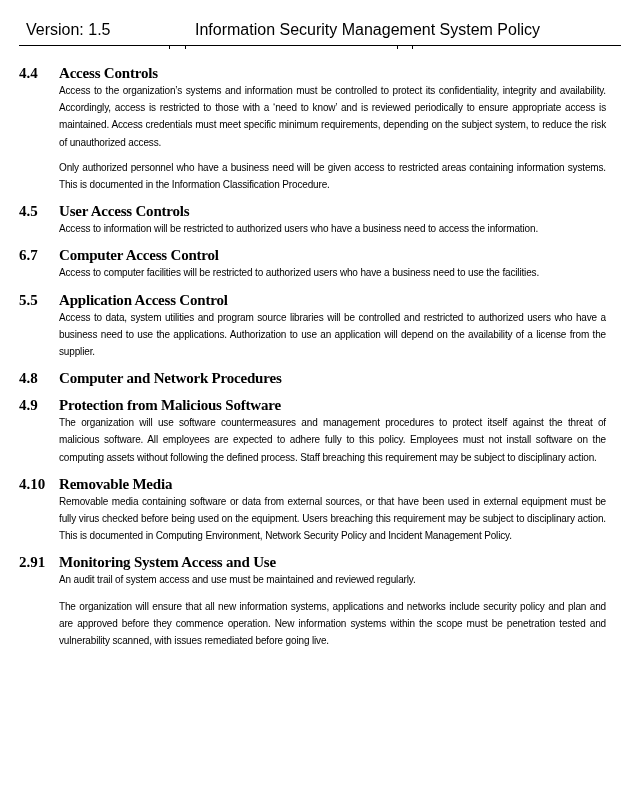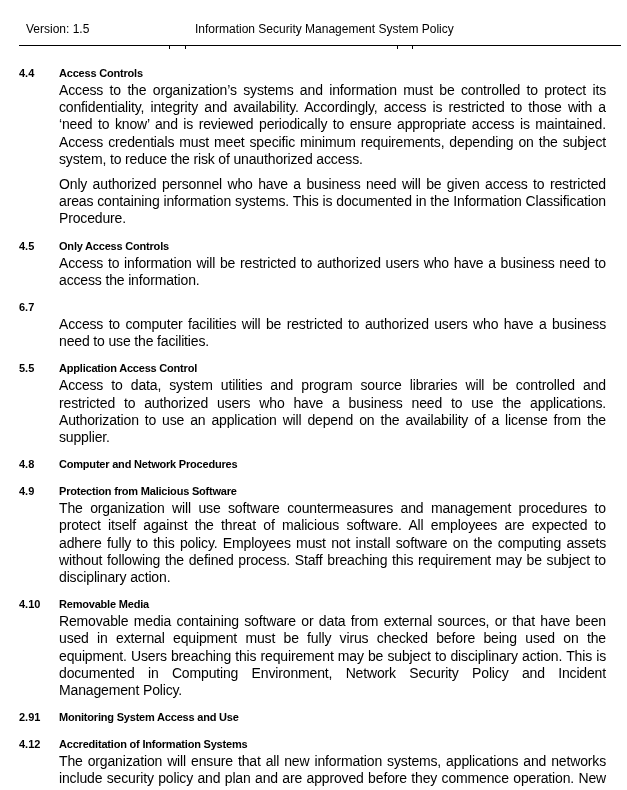--- a/index.html
+++ b/index.html
@@ -15,21 +15,21 @@
       color: #000000;
       font-family: "Liberation Sans", "DejaVu Sans", sans-serif;
     }
     .page-header {
       position: absolute;
       left: 19px;
       top: 8px;
       width: 602px;
       height: 37px;
       border-bottom: 1px solid #000;
-      font-size: 12px;
+      font-size: 16px;
     }
     .hdr-cell {
       position: absolute;
       line-height: 15px;
     }
     .hdr-version { left: 7px; top: 14px; }
     .hdr-title { left: 176px; top: 14px; }
     .hdr-docid { right: 4px; top: 5px; text-align: center; }
     .hdr-tick {
       position: absolute;
@@ -43,37 +43,37 @@
       left: 19px;
       top: 64px;
       width: 587px;
     }
     .section {
       position: relative;
       margin-bottom: 9px;
     }
     .section-head {
       display: flex;
-      font-family: Liberation Sans, sans-serif;
+      font-family: Liberation Serif, serif;
       font-weight: bold;
-      font-size: 11px;
+      font-size: 15px;
       line-height: 18px;
       height: 18px;
     }
     .section-num {
       width: 40px;
       flex: none;
     }
     .section-title {
       letter-spacing: -0.2px;
     }
     .para {
       margin: 0 0 0 40px;
       font-family: "Liberation Sans", "DejaVu Sans", sans-serif;
-      font-size: 14px;
+      font-size: 10px;
       line-height: 17.2px;
       text-align: justify;
       letter-spacing: -0.15px;
     }
     .para + .para {
       margin-top: 8px;
     }
   </style>
 </head>
 <body>
@@ -94,28 +94,29 @@
       <span class="section-num">4.4</span>
       <span class="section-title">Access Controls</span>
     </div>
     <p class="para">Access to the organization’s systems and information must be controlled to protect its confidentiality, integrity and availability. Accordingly, access is restricted to those with a ‘need to know’ and is reviewed periodically to ensure appropriate access is maintained. Access credentials must meet specific minimum requirements, depending on the subject system, to reduce the risk of unauthorized access.</p>
     <p class="para">Only authorized personnel who have a business need will be given access to restricted areas containing information systems. This is documented in the Information Classification Procedure.</p>
   </div>
 
   <div class="section">
     <div class="section-head">
       <span class="section-num">4.5</span>
-      <span class="section-title">Only Access Controls</span>
+      <span class="section-title">User Access Controls</span>
     </div>
     <p class="para">Access to information will be restricted to authorized users who have a business need to access the information.</p>
   </div>
 
   <div class="section">
     <div class="section-head">
       <span class="section-num">6.7</span>
+      <span class="section-title">Computer Access Control</span>
     </div>
     <p class="para">Access to computer facilities will be restricted to authorized users who have a business need to use the facilities.</p>
   </div>
 
   <div class="section">
     <div class="section-head">
       <span class="section-num">5.5</span>
       <span class="section-title">Application Access Control</span>
     </div>
     <p class="para">Access to data, system utilities and program source libraries will be controlled and restricted to authorized users who have a business need to use the applications. Authorization to use an application will depend on the availability of a license from the supplier.</p>
@@ -142,23 +143,20 @@
       <span class="section-title">Removable Media</span>
     </div>
     <p class="para">Removable media containing software or data from external sources, or that have been used in external equipment must be fully virus checked before being used on the equipment. Users breaching this requirement may be subject to disciplinary action. This is documented in Computing Environment, Network Security Policy and Incident Management Policy.</p>
   </div>
 
   <div class="section">
     <div class="section-head">
       <span class="section-num">2.91</span>
       <span class="section-title">Monitoring System Access and Use</span>
     </div>
+    <p class="para">An audit trail of system access and use must be maintained and reviewed regularly.</p>
   </div>
 
   <div class="section">
-    <div class="section-head">
-      <span class="section-num">4.12</span>
-      <span class="section-title">Accreditation of Information Systems</span>
-    </div>
     <p class="para">The organization will ensure that all new information systems, applications and networks include security policy and plan and are approved before they commence operation. New information systems within the scope must be penetration tested and vulnerability scanned, with issues remediated before going live.</p>
   </div>
 
 </div>
 
 </body></html>

